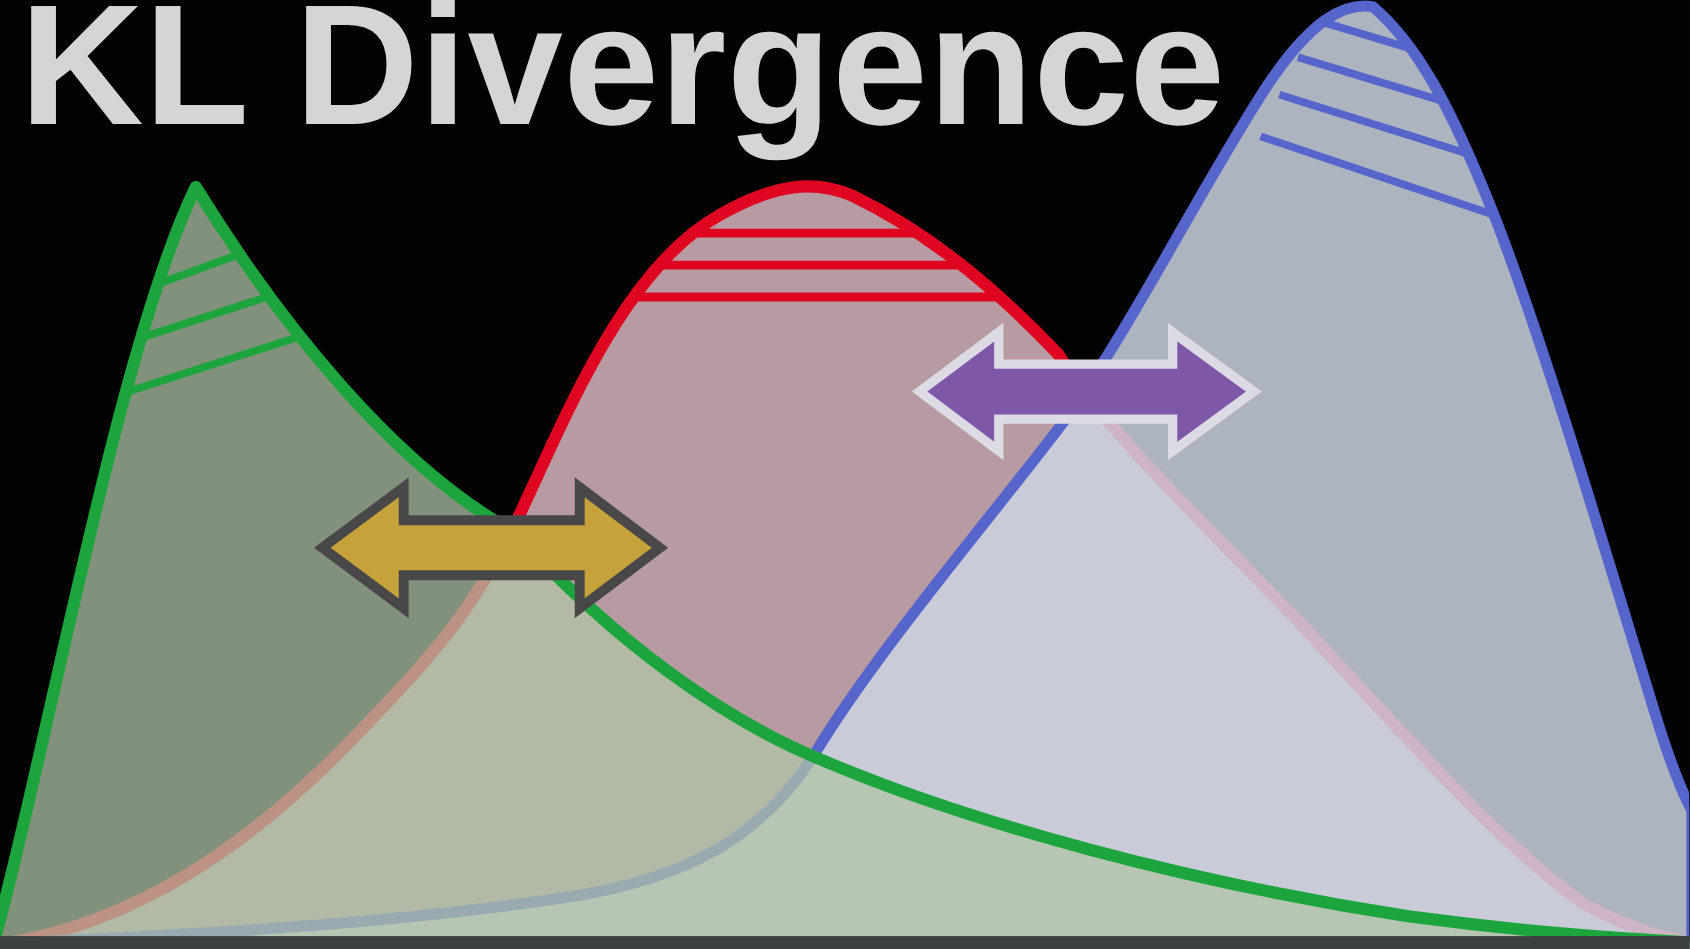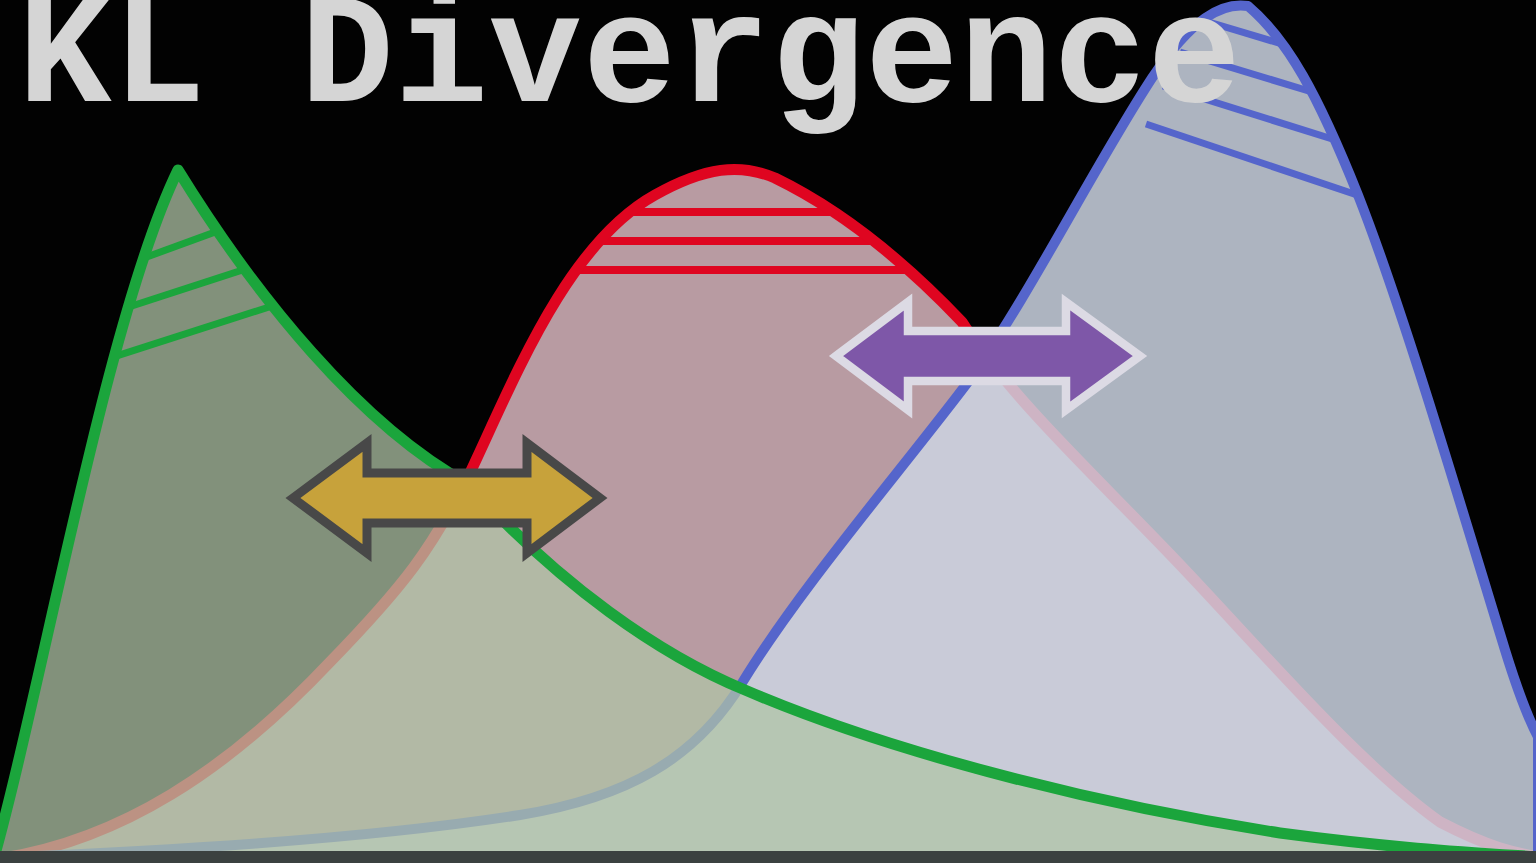--- a/index.html
+++ b/index.html
@@ -1,21 +1,21 @@
 <!DOCTYPE html>
 <html><head>
 <meta charset="utf-8">
 <style>
   html,body{margin:0;padding:0;background:#000;}
   .stage{
     position:relative;
     width:1536px;height:863px;
     overflow:hidden;
     background:#0f172a;
-    font-family:Liberation Mono, monospace;
+    font-family:Liberation Sans, sans-serif;
   }
   .title{
     position:absolute;
     top:-18px;left:18px;
     font-size:156px;
     line-height:1;
     font-weight:bold;
     letter-spacing:0.5px;
     color:#d5d5d5;
     white-space:nowrap;

